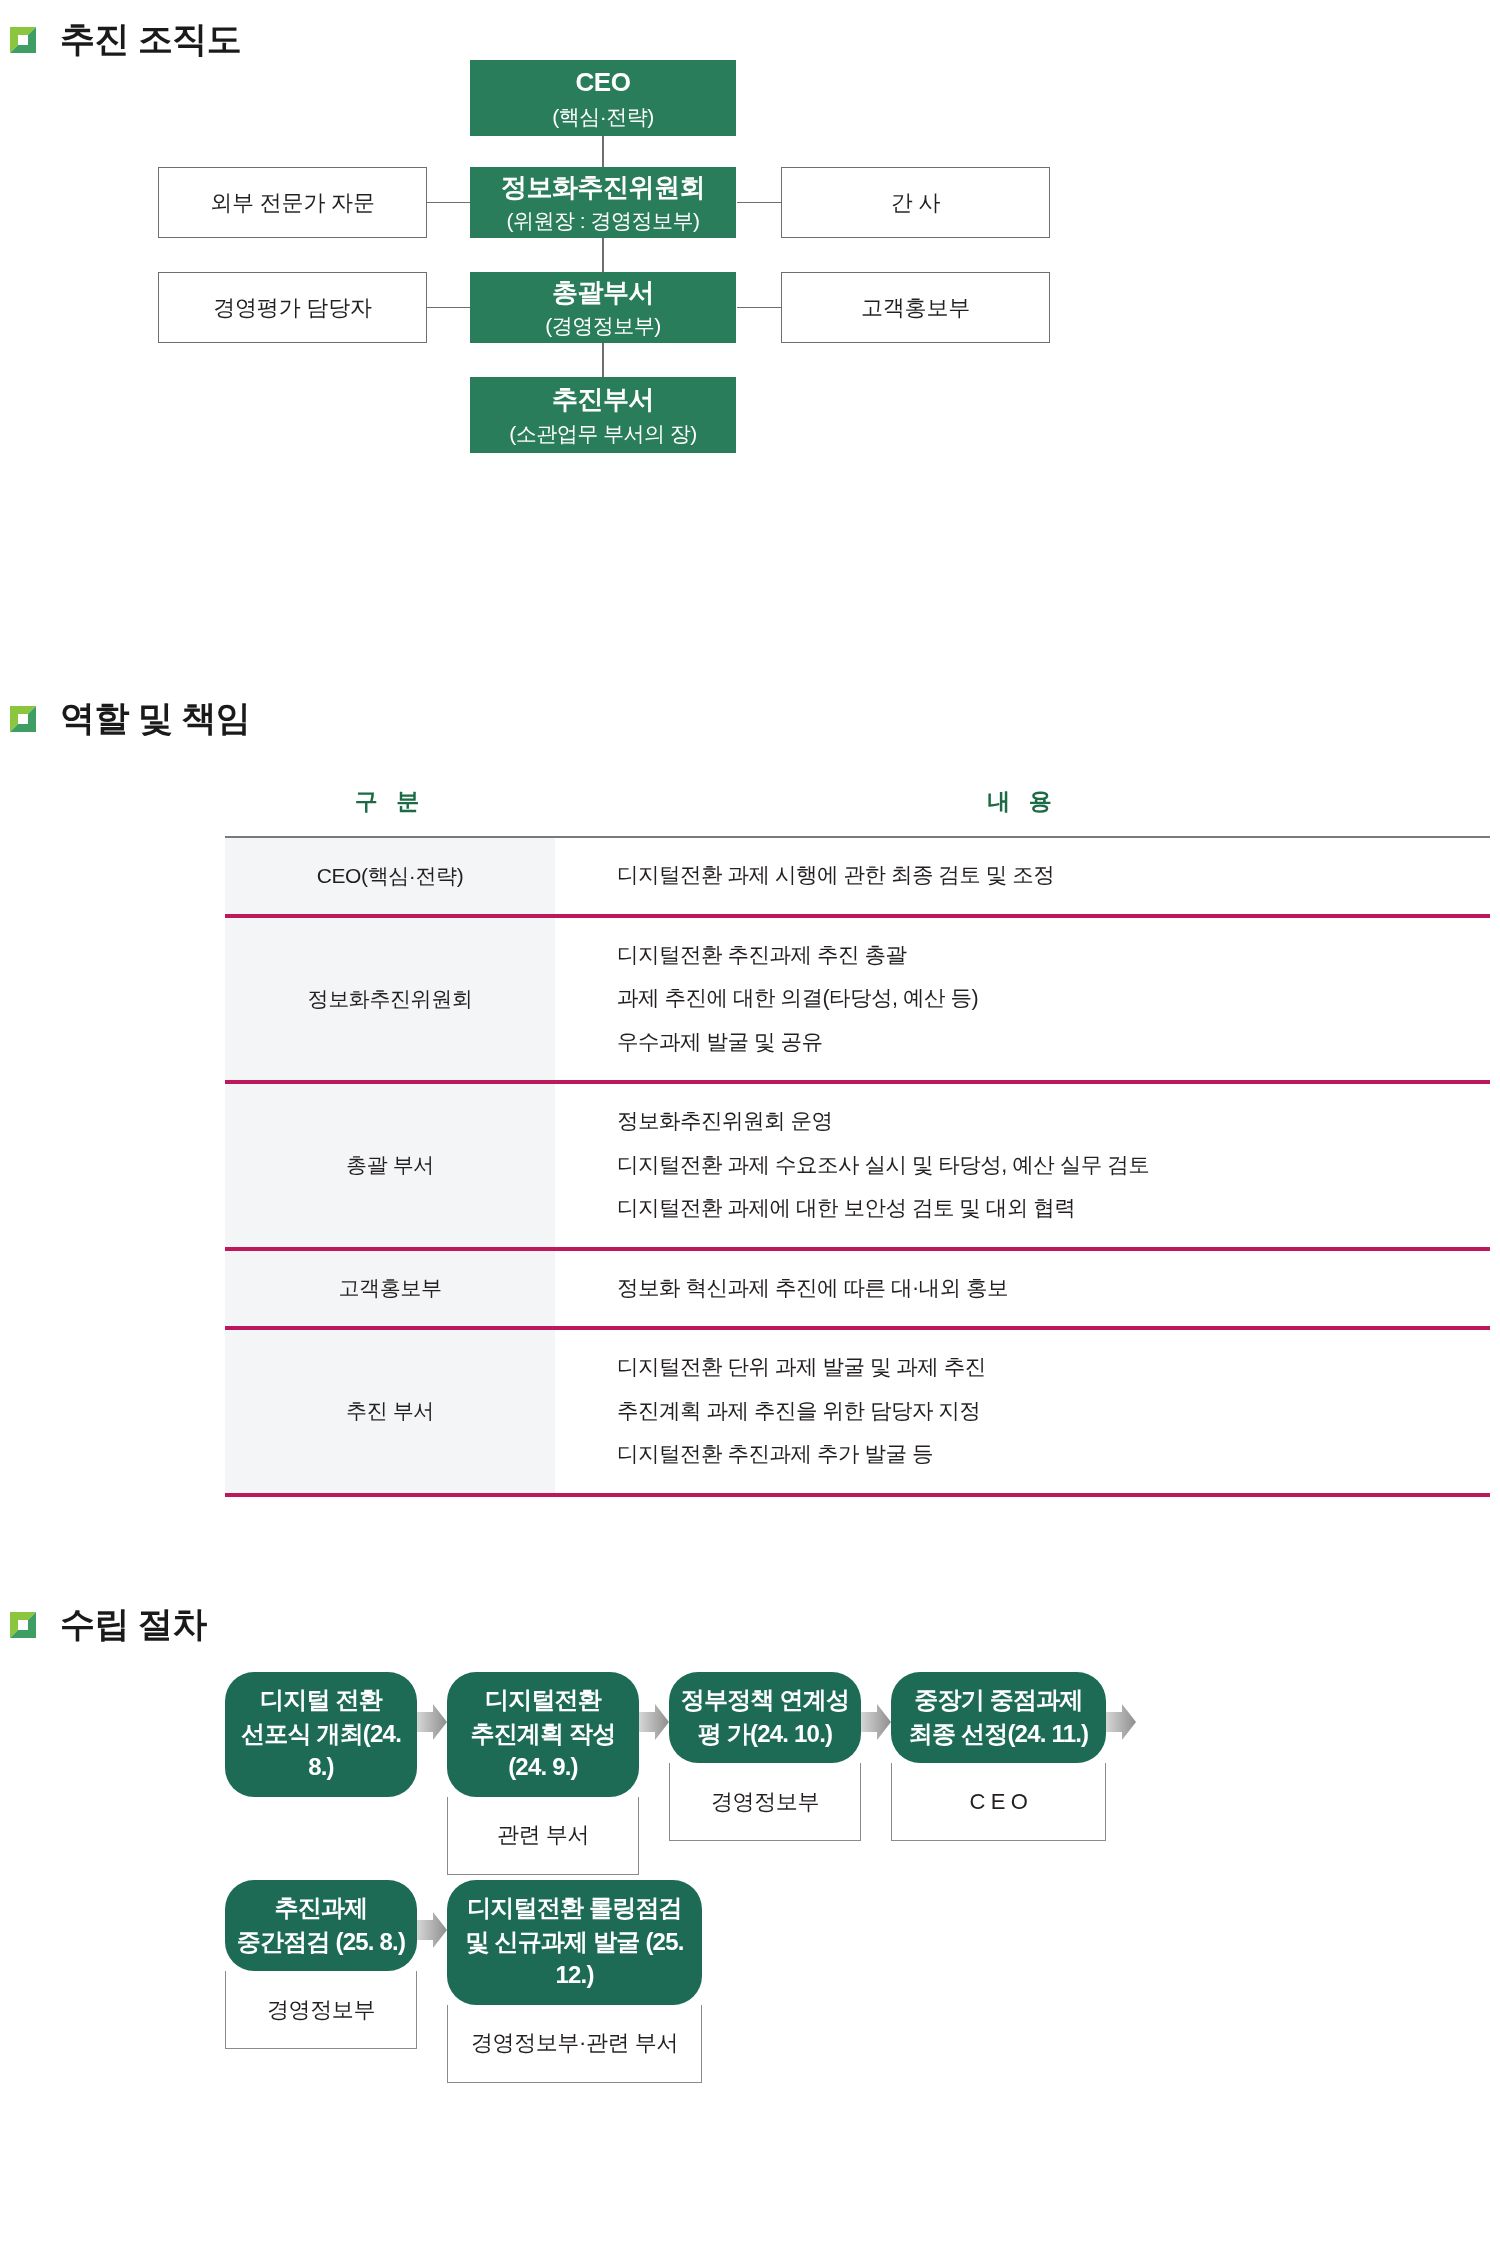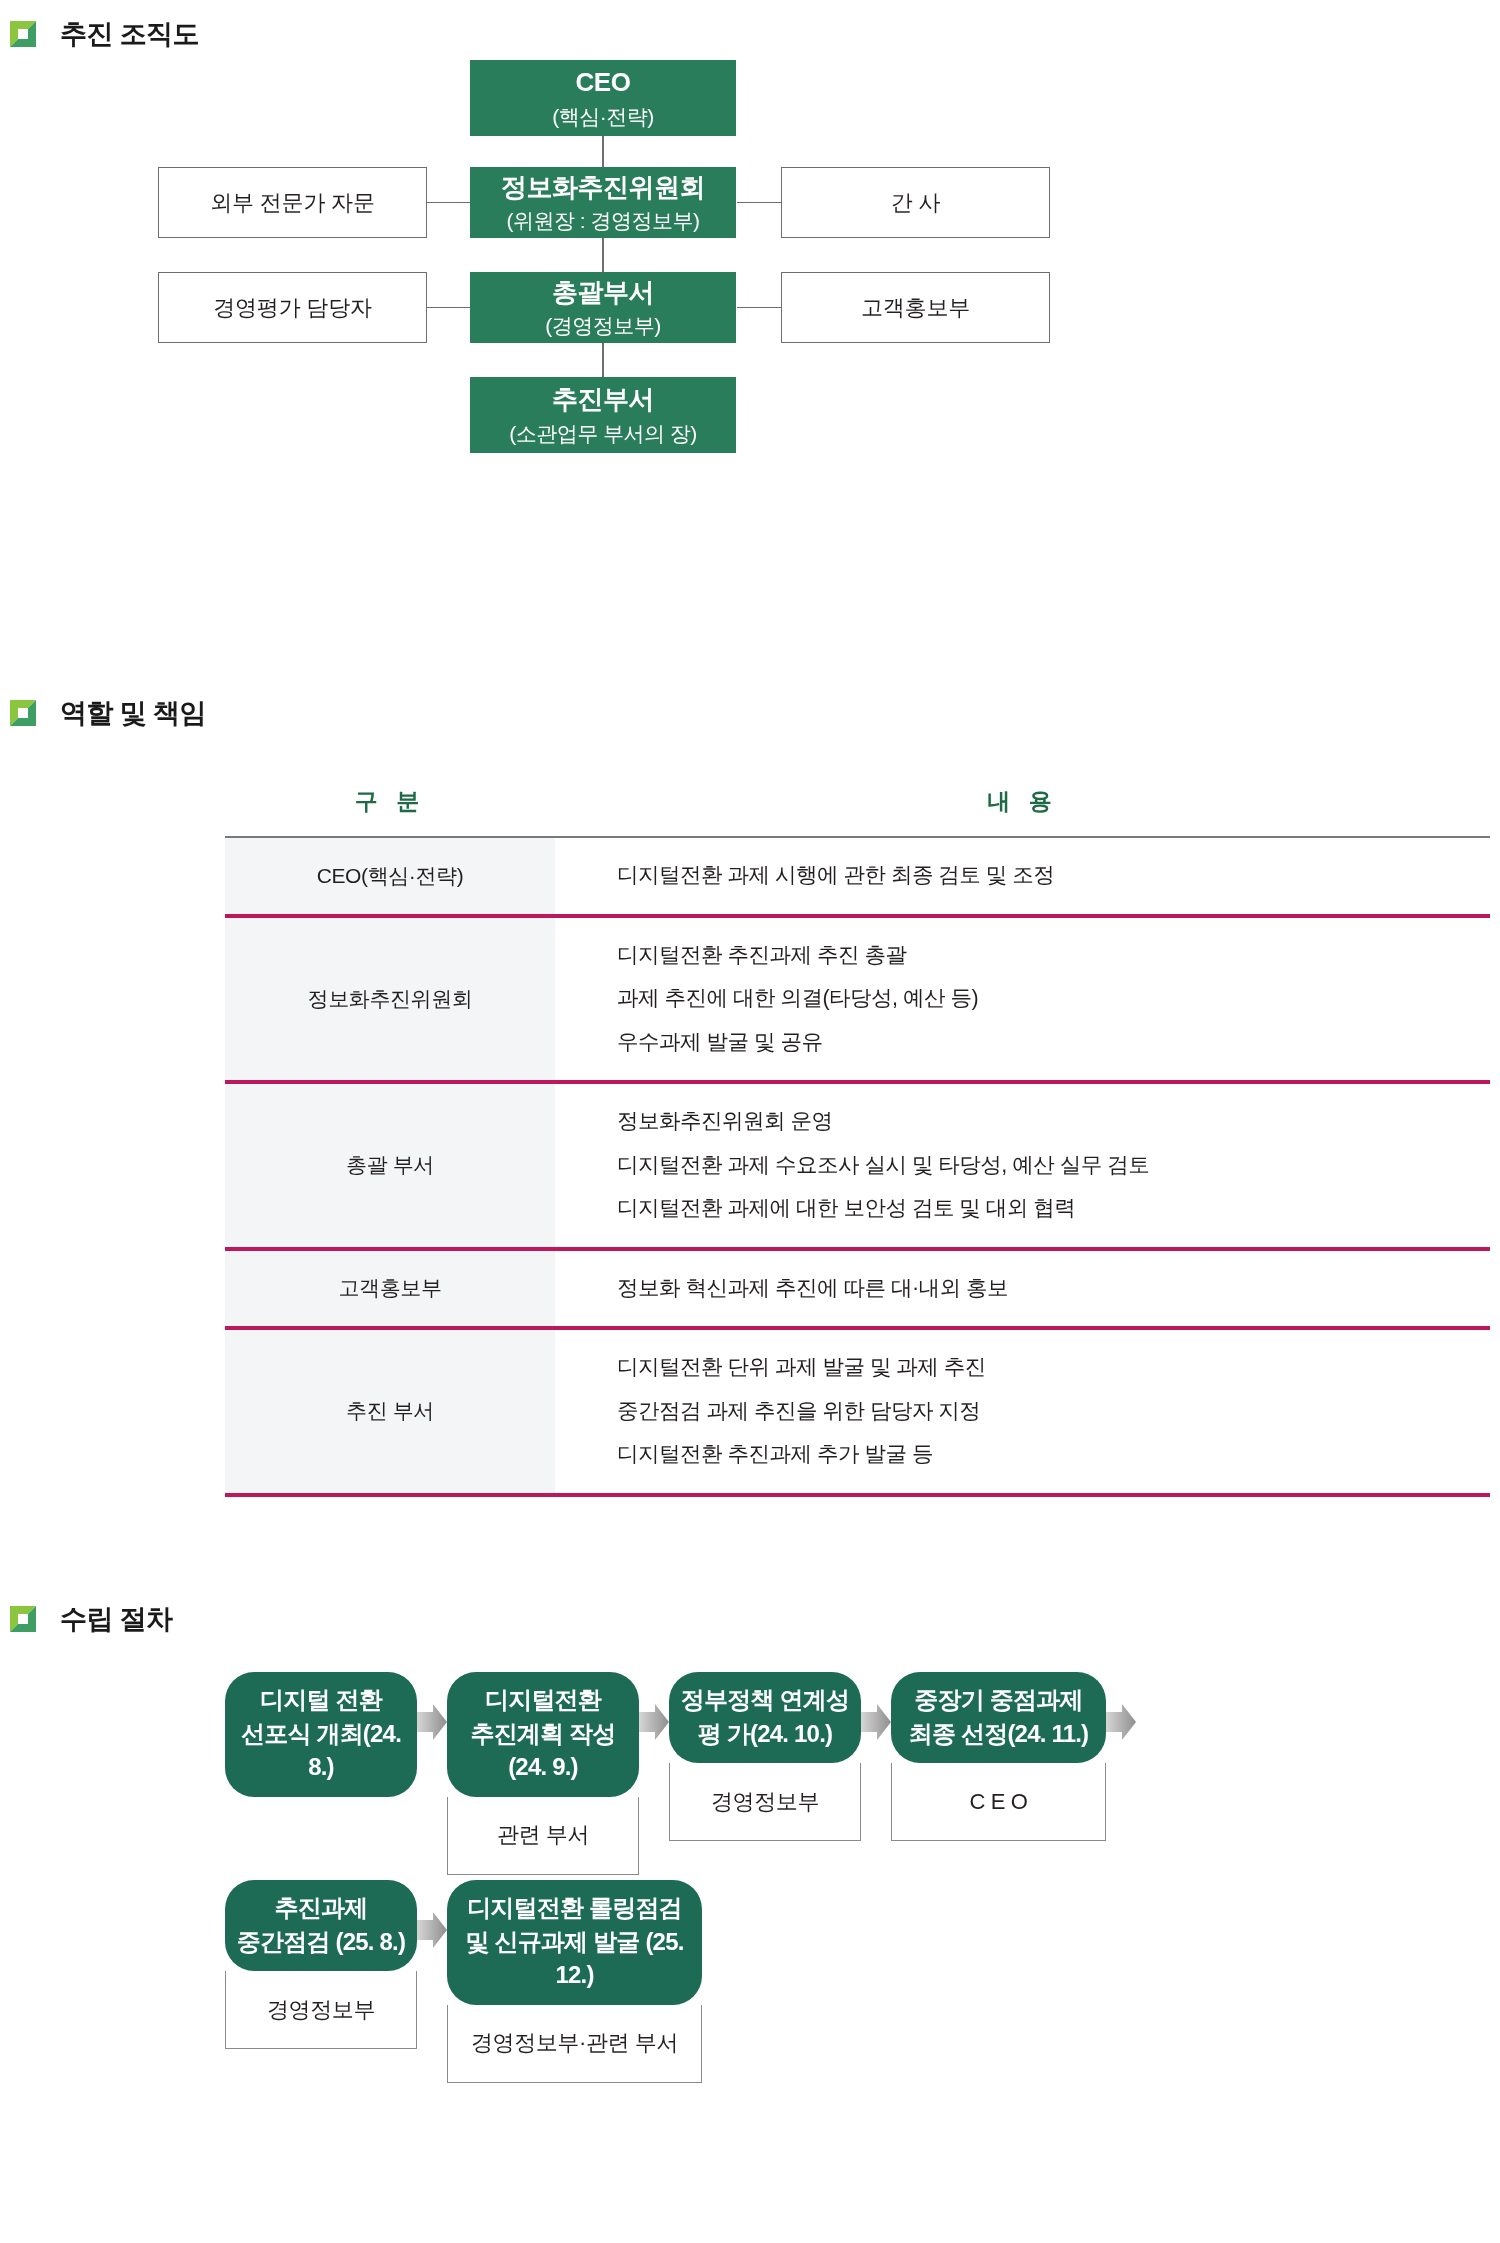--- a/index.html
+++ b/index.html
@@ -43,21 +43,21 @@
     border-right: 26px solid #3f9e63;
     border-top: 26px solid transparent;
   }
   .bullet-icon .sq {
     position: absolute;
     left: 8px; top: 8px;
     width: 10px; height: 10px;
     background: #ffffff;
   }
   .section-title {
-    font-size: 27px;
+    font-size: 35px;
     font-weight: bold;
     letter-spacing: -0.6px;
     color: #1a1a1a;
     white-space: nowrap;
   }
 
   
   #org-chart {
     position: absolute;
     left: 0; top: 0;
@@ -298,21 +298,21 @@
       <tr>
         <td class="cell-div">고객홍보부</td>
         <td class="cell-content">
           <div class="line">정보화 혁신과제 추진에 따른 대·내외 홍보</div>
         </td>
       </tr>
       <tr>
         <td class="cell-div">추진 부서</td>
         <td class="cell-content">
           <div class="line">디지털전환 단위 과제 발굴 및 과제 추진</div>
-          <div class="line">중간점검 과제 추진을 위한 담당자 지정</div>
+          <div class="line">추진계획 과제 추진을 위한 담당자 지정</div>
           <div class="line">디지털전환 추진과제 추가 발굴 등</div>
         </td>
       </tr>
     </tbody>
   </table>
 </div>
 
 <div class="section-head" style="left:10px; top:1601px;">
   <span class="bullet-icon">
     <span class="tri-a"></span>

